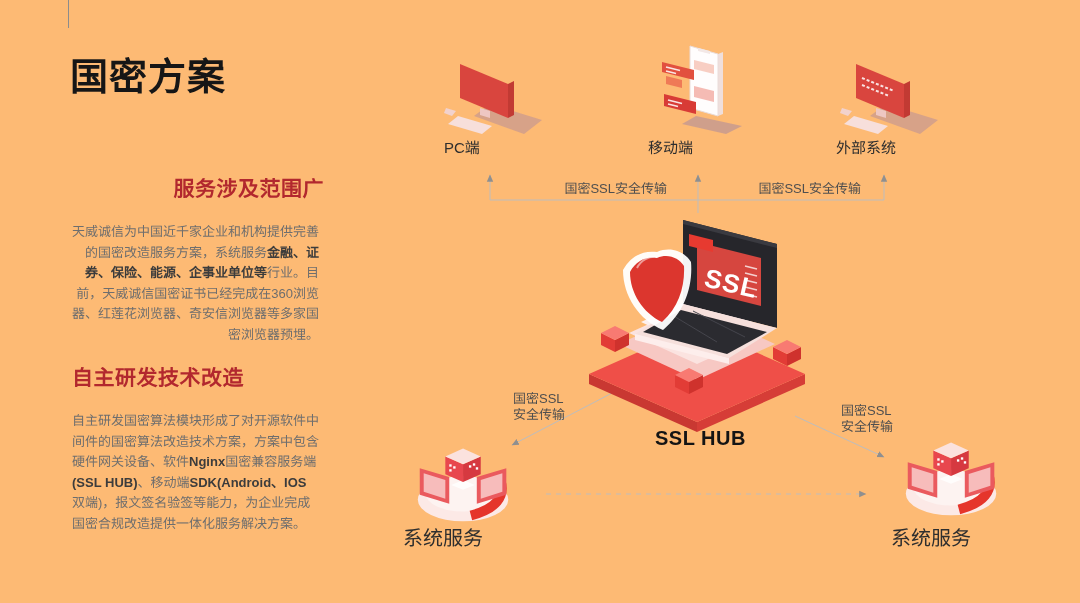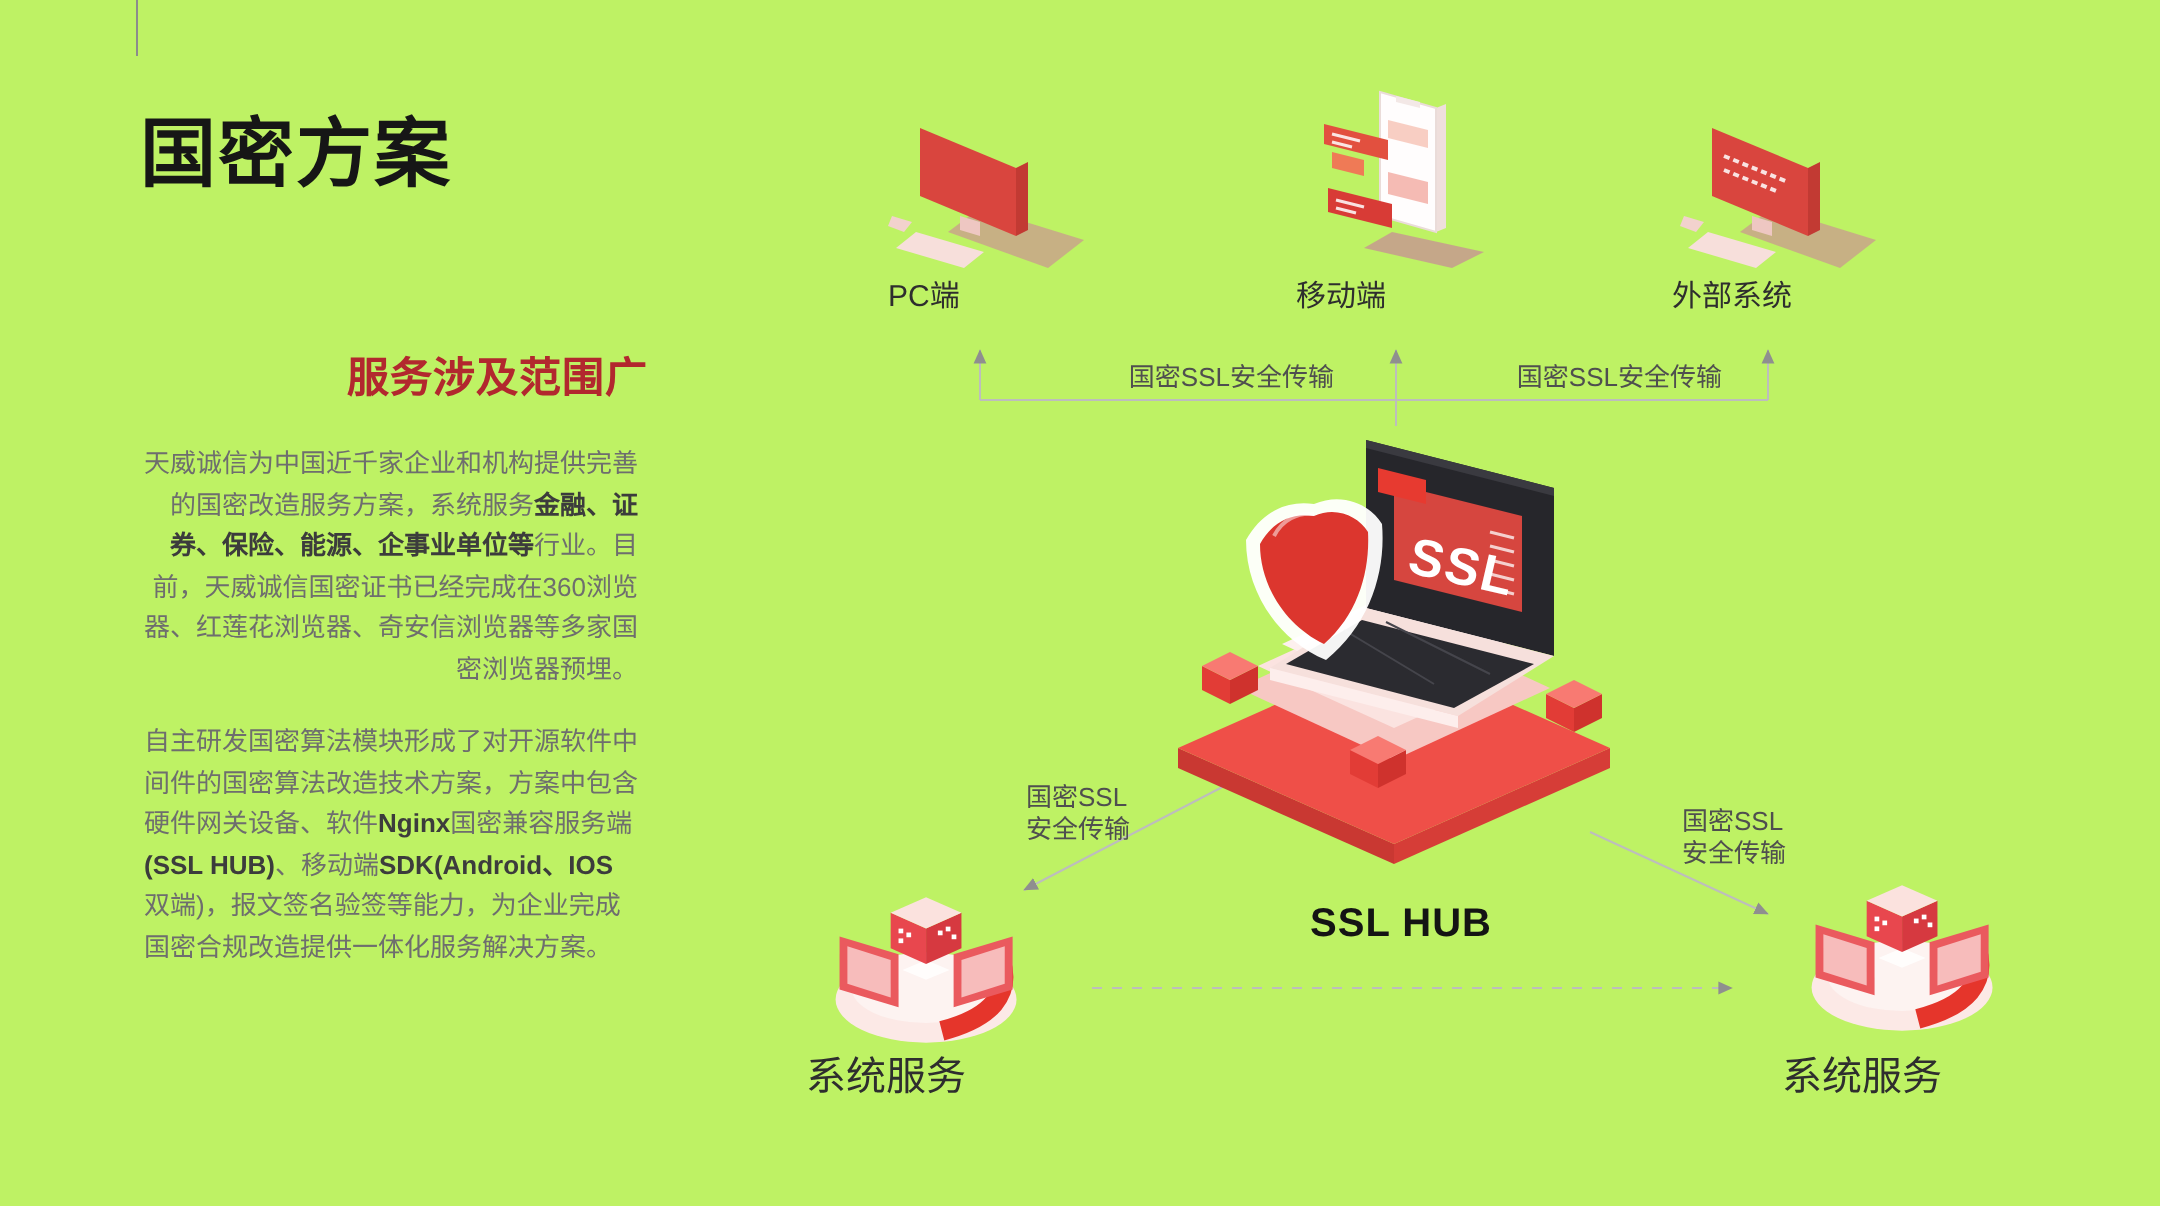--- a/index.html
+++ b/index.html
@@ -1,17 +1,17 @@
 <!DOCTYPE html>
 <html lang="zh-CN" style="--accent-red: #b2282e; --title-black: #161616; --body-gray: #6e6e6e; --body-bold-gray: #3c3c3c; --label-gray: #4f4f4f; --node-label-dark: #2e2e2e; --connector-gray: #bdbdbd; --arrow-gray: #8f8f8f; --illustration-red: #e0423c; --illustration-pink: #f9d2cd;"><head>
 <meta charset="utf-8">
 <style>
   html,body{margin:0;padding:0;background:#ffffff;}
   .slide{
-    position:relative;width:1080px;height:603px;background:#bef264;overflow:hidden;
+    position:relative;width:1080px;height:603px;background:#fdba74;overflow:hidden;
     font-family:"Liberation Sans","DejaVu Sans",sans-serif;
   }
   .corner-tick{position:absolute;left:68px;top:0;width:1px;height:28px;background:#8c8c8c;}
   .title{
     position:absolute;left:70px;top:46px;margin:0;
     font-size:38px;font-weight:700;letter-spacing:1px;
     color:var(--title-black,#161616);
   }
   .text-section{position:absolute;left:72px;width:252px;}
   .sec-1{top:172px;text-align:right;}
@@ -31,38 +31,39 @@
   .node-label{
     position:absolute;font-size:15px;text-align:left;
     color:var(--node-label-dark,#2e2e2e);
   }
   .server-label{font-size:20px;}
   .lbl{position:absolute;font-size:13px;color:var(--label-gray,#4f4f4f);}
   .lbl-center{text-align:right;}
   .lbl-line{display:block;line-height:16px;}
   .hub-label{
     position:absolute;left:628px;top:427px;width:145px;text-align:center;
-    font-size:20px;font-weight:700;letter-spacing:.5px;color:#141414;margin-top:24px;
+    font-size:20px;font-weight:700;letter-spacing:.5px;color:#141414;
   }
 </style>
 </head>
 <body>
 
 <div class="slide">
 
   <span class="corner-tick"></span>
 
   <h1 class="title">国密方案</h1>
 
   <section class="text-section sec-1">
     <h2 class="sec-heading">服务涉及范围广</h2>
     <p class="sec-body"><span>天威诚信为中国近千家企业和机构提供完善的国密改造服务方案，系统服务</span><span class="b">金融、证券、保险、能源、企事业单位等</span><span>行业。目前，天威诚信国密证书已经完成在360浏览器、红莲花浏览器、奇安信浏览器等多家国密浏览器预埋。</span></p>
   </section>
 
   <section class="text-section sec-2">
+    <h2 class="sec-heading">自主研发技术改造</h2>
     <p class="sec-body"><span>自主研发国密算法模块形成了对开源软件中间件的国密算法改造技术方案，方案中包含硬件网关设备、软件</span><span class="b">Nginx</span><span>国密兼容服务端</span><span class="b">(SSL HUB)</span><span>、移动端</span><span class="b">SDK(Android、IOS</span><span>双端)，报文签名验签等能力，为企业完成国密合规改造提供一体化服务解决方案。</span></p>
   </section>
 
   <div class="diagram">
 
     <svg class="connectors" width="1080" height="603" viewBox="0 0 1080 603">
       <defs>
         <marker id="arrow" viewBox="0 0 10 10" refX="8.5" refY="5" markerWidth="8" markerHeight="8" orient="auto">
           <path d="M0,1 L9,5 L0,9 Z" fill="#8f8f8f"></path>
         </marker>

